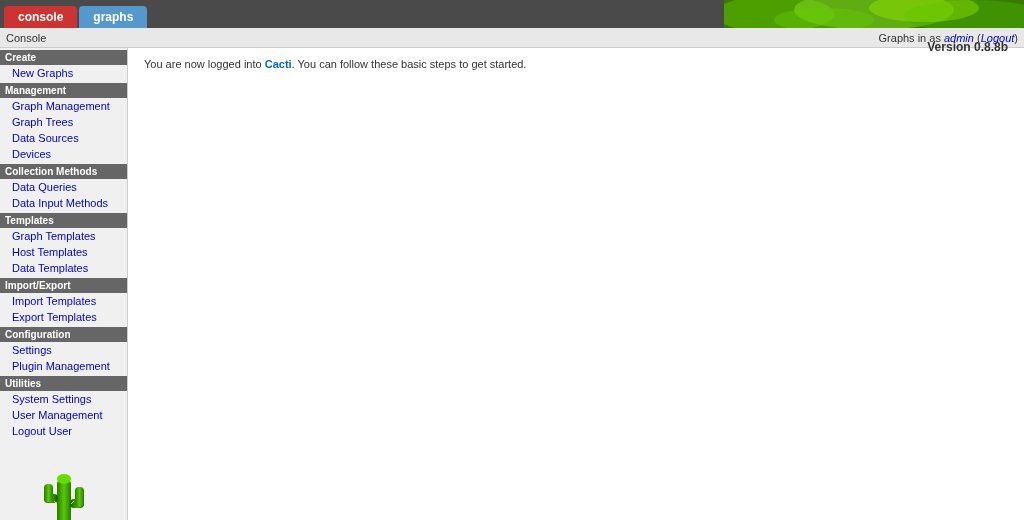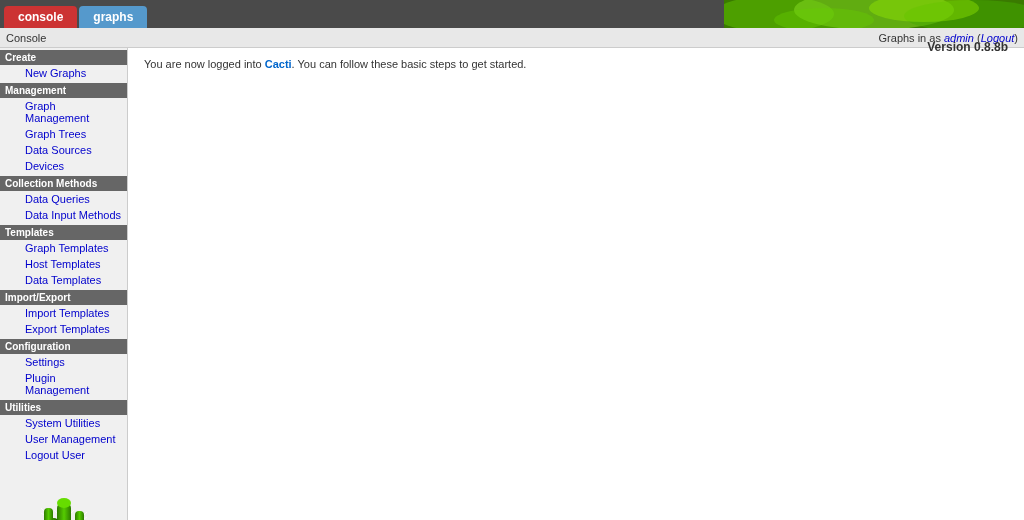--- a/index.html
+++ b/index.html
@@ -76,21 +76,21 @@
     .sidebar-section-header {
       background: #666;
       color: #fff;
       font-size: 10px;
       font-weight: bold;
       padding: 2px 5px;
       margin-top: 2px;
     }
     .sidebar-link {
       display: block;
-      padding: 2px 5px 2px 25px;
+      padding: 2px 5px 2px 12px;
       color: #0000cc;
       text-decoration: none;
       font-size: 11px;
       cursor: pointer;
     }
 
     .cactus-container {
       display: flex;
       justify-content: center;
       align-items: center;
@@ -177,21 +177,21 @@
         <a class="sidebar-link">Graph Templates</a>
         <a class="sidebar-link">Host Templates</a>
         <a class="sidebar-link">Data Templates</a>
         <div class="sidebar-section-header">Import/Export</div>
         <a class="sidebar-link">Import Templates</a>
         <a class="sidebar-link">Export Templates</a>
         <div class="sidebar-section-header">Configuration</div>
         <a class="sidebar-link">Settings</a>
         <a class="sidebar-link">Plugin Management</a>
         <div class="sidebar-section-header">Utilities</div>
-        <a class="sidebar-link">System Utilities</a>
+        <a class="sidebar-link">System Settings</a>
         <a class="sidebar-link">User Management</a>
         <a class="sidebar-link">Logout User</a>
       </div>
     <div class="cactus-container">
 
       <svg width="60" height="80" viewBox="0 0 60 80" xmlns="http://www.w3.org/2000/svg">
 
         <defs>
           <linearGradient id="cg1" x1="0%" y1="0%" x2="100%" y2="0%">
             <stop offset="0%" style="stop-color:#2d7a00;stop-opacity:1"></stop>

